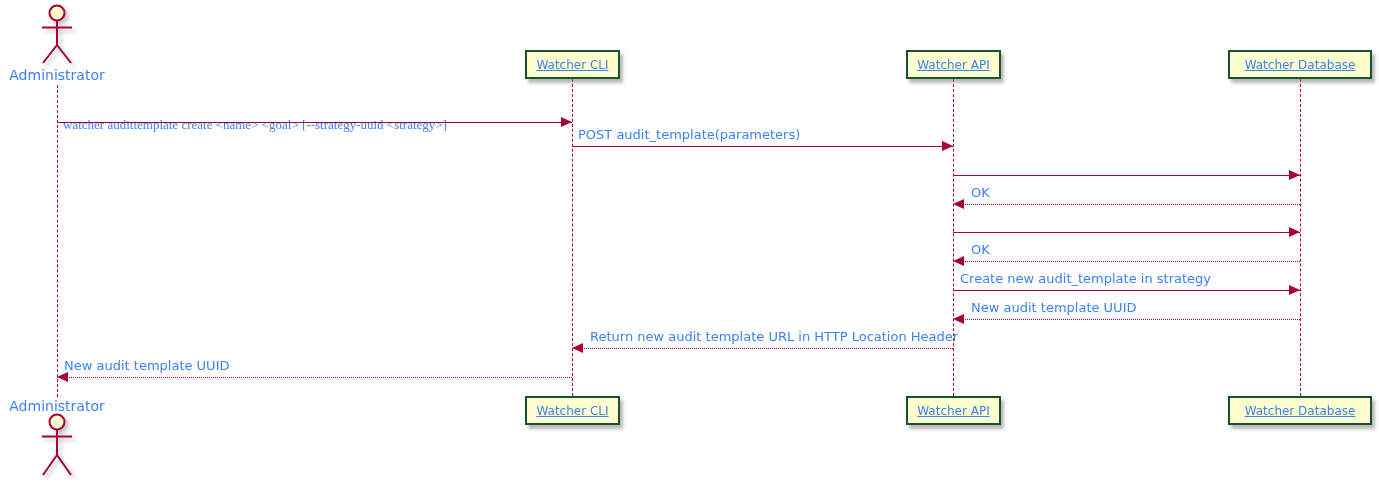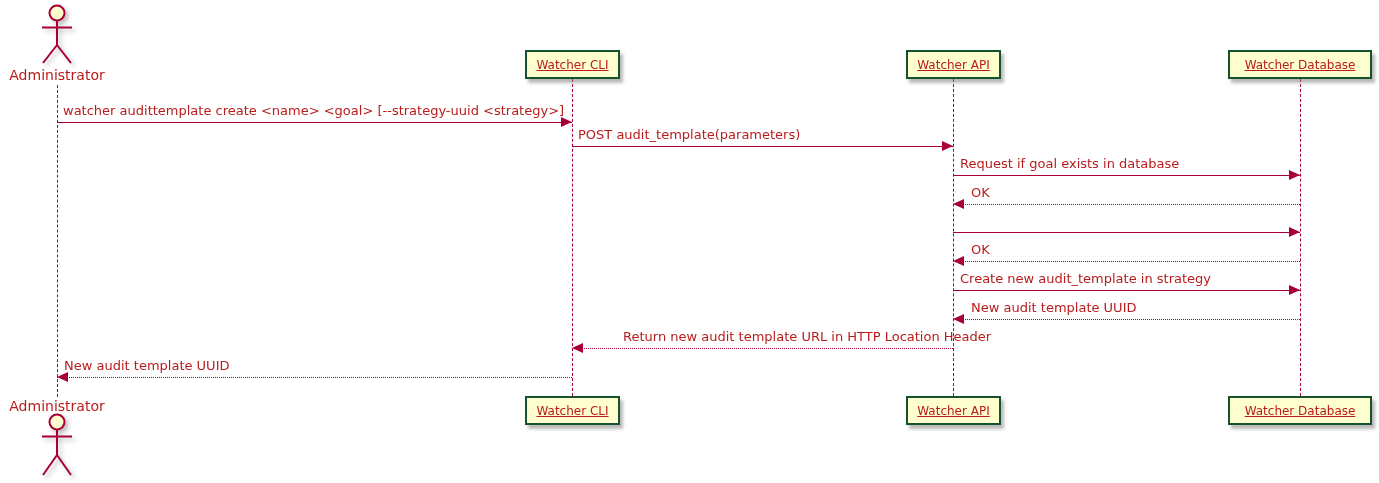--- a/index.html
+++ b/index.html
@@ -1,21 +1,21 @@
 <!DOCTYPE html>
 <html><head>
 <meta charset="utf-8">
 <style>
   html,body{margin:0;padding:0;background:#ffffff;}
   #canvas{
     position:relative;
     width:1379px;height:483px;
     background:#ffffff;
     font-family:"DejaVu Sans", sans-serif;
-    color:#b91c1c;
+    color:#3b82f6;
     overflow:hidden;
   }
   .pbox{
     position:absolute;
     height:29px;
     box-sizing:border-box;
     background:#FEFECE;
     border:2px solid #14532d;
     box-shadow:3px 4px 3px rgba(130,130,130,0.55);
     display:flex;align-items:center;justify-content:center;
@@ -86,29 +86,28 @@
   <div class="lifeline" style="left:1300px;top:79px;height:317px;"></div>
 
   <div class="pbox" style="left:525px;top:50px;width:95px;">Watcher CLI</div>
   <div class="pbox" style="left:906px;top:50px;width:95px;">Watcher API</div>
   <div class="pbox" style="left:1228px;top:50px;width:144px;">Watcher Database</div>
 
   <div class="pbox" style="left:525px;top:396px;width:95px;">Watcher CLI</div>
   <div class="pbox" style="left:906px;top:396px;width:95px;">Watcher API</div>
   <div class="pbox" style="left:1228px;top:396px;width:144px;">Watcher Database</div>
 
-  <div class="mlabel" style="left:63px;top:103px;">watcher audittemplate create &lt;name&gt; &lt;goal&gt; [--strategy-uuid &lt;strategy&gt;]</div>
+  <div class="mlabel" style="left:63px;top:117px;font-family:Liberation Serif, serif;">watcher audittemplate create &lt;name&gt; &lt;goal&gt; [--strategy-uuid &lt;strategy&gt;]</div>
   <div class="mline solid" style="left:57px;top:122px;width:515px;"></div>
   <div class="ah right" style="left:561px;top:117px;"></div>
 
   <div class="mlabel" style="left:578px;top:127px;">POST audit_template(parameters)</div>
   <div class="mline solid" style="left:572px;top:146px;width:381px;"></div>
   <div class="ah right" style="left:942px;top:141px;"></div>
 
-  <div class="mlabel" style="left:960px;top:156px;">Request if goal exists in database</div>
   <div class="mline solid" style="left:953px;top:175px;width:347px;"></div>
   <div class="ah right" style="left:1289px;top:170px;"></div>
 
   <div class="mlabel" style="left:971px;top:185px;">OK</div>
   <div class="mline dashed" style="left:953px;top:204px;width:347px;"></div>
   <div class="ah left" style="left:953px;top:199px;"></div>
 
   <div class="mline solid" style="left:953px;top:232px;width:347px;"></div>
   <div class="ah right" style="left:1289px;top:227px;"></div>
 
@@ -117,21 +116,21 @@
   <div class="ah left" style="left:953px;top:256px;"></div>
 
   <div class="mlabel" style="left:960px;top:271px;">Create new audit_template in strategy</div>
   <div class="mline solid" style="left:953px;top:290px;width:347px;"></div>
   <div class="ah right" style="left:1289px;top:285px;"></div>
 
   <div class="mlabel" style="left:971px;top:300px;">New audit template UUID</div>
   <div class="mline dashed" style="left:953px;top:319px;width:347px;"></div>
   <div class="ah left" style="left:953px;top:314px;"></div>
 
-  <div class="mlabel" style="left:590px;top:329px;margin-left:33px;">Return new audit template URL in HTTP Location Header</div>
+  <div class="mlabel" style="left:590px;top:329px;">Return new audit template URL in HTTP Location Header</div>
   <div class="mline dashed" style="left:572px;top:348px;width:381px;"></div>
   <div class="ah left" style="left:572px;top:343px;"></div>
 
   <div class="mlabel" style="left:64px;top:358px;">New audit template UUID</div>
   <div class="mline dashed" style="left:57px;top:377px;width:515px;"></div>
   <div class="ah left" style="left:57px;top:372px;"></div>
 
 </div>
 
 </body></html>

